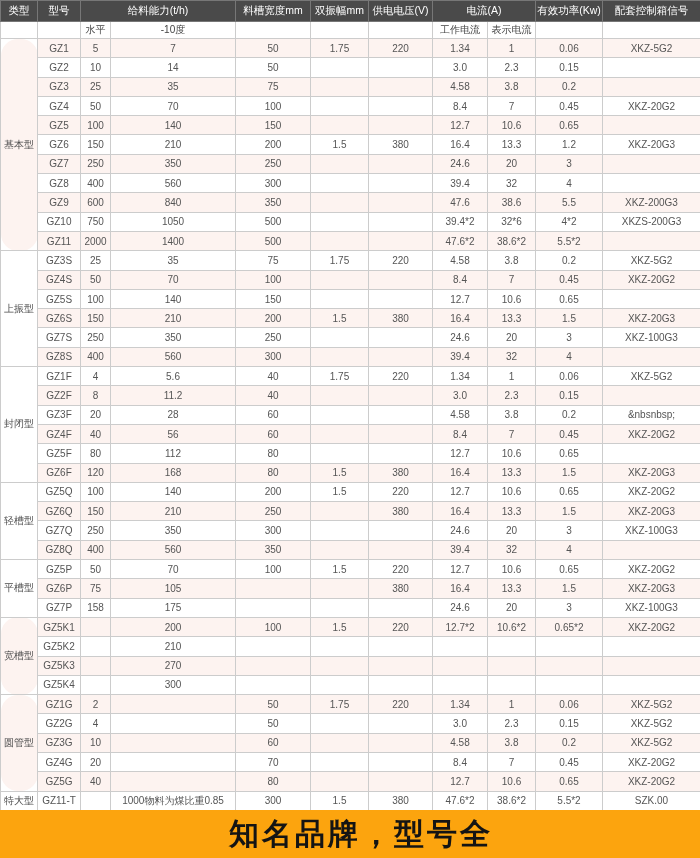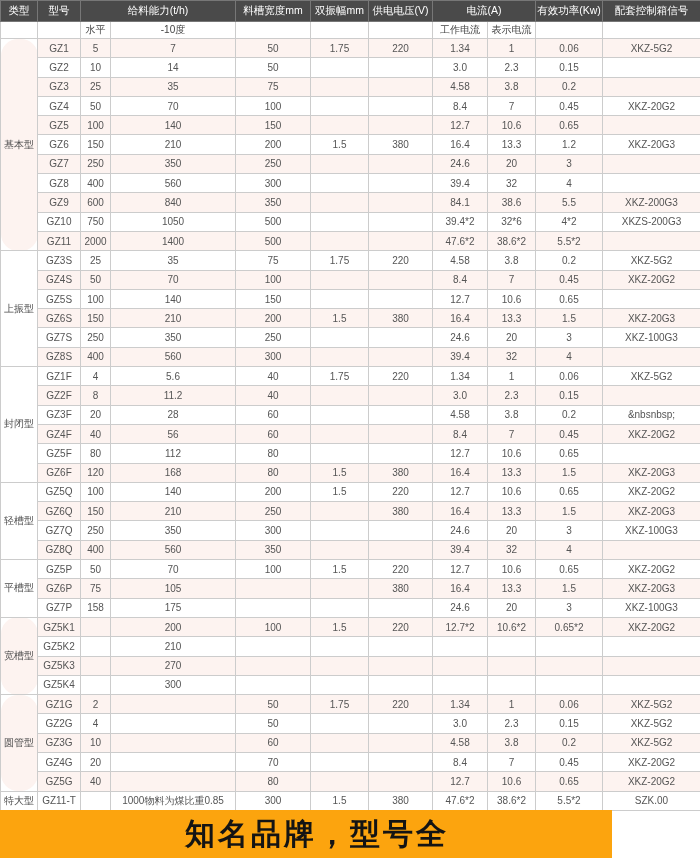--- a/index.html
+++ b/index.html
@@ -40,21 +40,21 @@
 
   .title-overlay{
     position:absolute;left:0;top:0;width:300px;height:28px;
     background:var(--overlay);
     color:#ffffff;font-size:30px;font-weight:bold;line-height:29px;
     white-space:nowrap;padding-left:7px;letter-spacing:0px;
     text-shadow:2px 2px 2px rgba(0,0,0,0.65);
     overflow:visible;z-index:5;
   }
   .footer-banner{
-    position:absolute;left:0;bottom:0;width:612px;height:48px;
+    position:absolute;left:0;bottom:0;width:700px;height:48px;
     background:var(--orange);
     display:flex;align-items:center;justify-content:center;padding-left:22px;
   }
   .footer-text{
     color:#141414;font-size:30px;font-weight:bold;letter-spacing:3px;
   }
 </style>
 </head>
 <body>
 
@@ -198,21 +198,21 @@
           <td>4</td>
           <td></td>
         </tr>
         <tr class="alt">
           <td>GZ9</td>
           <td>600</td>
           <td>840</td>
           <td>350</td>
           <td></td>
           <td></td>
-          <td>84.1</td>
+          <td>47.6</td>
           <td>38.6</td>
           <td>5.5</td>
           <td>XKZ-200G3</td>
         </tr>
         <tr>
           <td>GZ10</td>
           <td>750</td>
           <td>1050</td>
           <td>500</td>
           <td></td>

